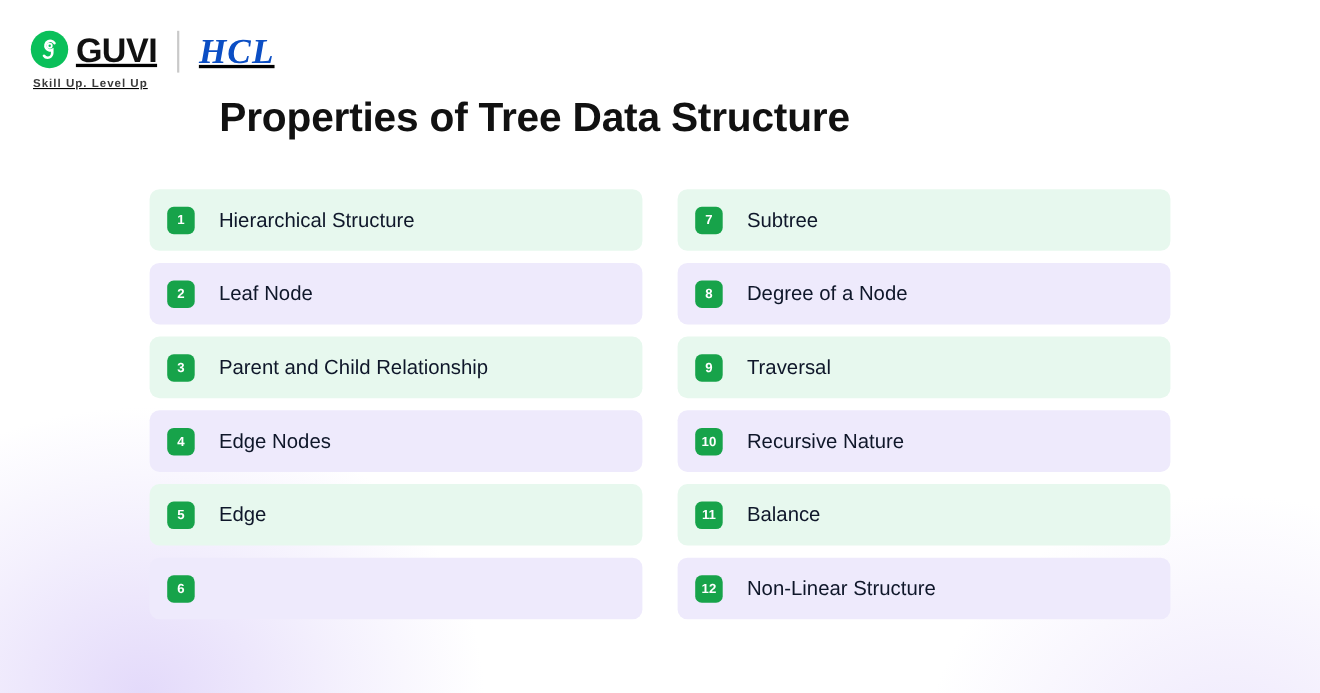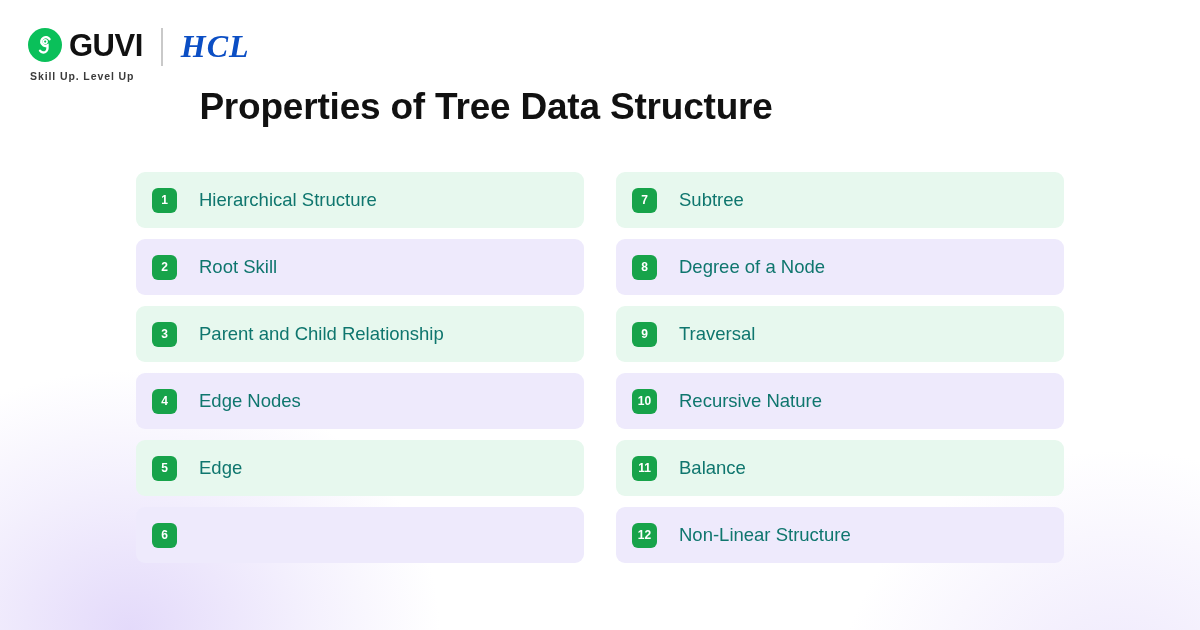--- a/index.html
+++ b/index.html
@@ -43,20 +43,21 @@
     height: 630px;
   }
 
   
   .brand {
     position: absolute;
     top: 28px;
     left: 28px;
     display: flex;
     align-items: flex-start;
+    text-decoration: underline;
   }
   .brand-guvi {
     display: flex;
     flex-direction: column;
     align-items: flex-start;
   }
   .guvi-row {
     display: flex;
     align-items: center;
   }
@@ -149,21 +150,21 @@
     font-size: 12px;
     font-weight: bold;
     display: flex;
     align-items: center;
     justify-content: center;
     flex: 0 0 auto;
   }
   .card-label {
     margin-left: 22px;
     font-size: 18.5px;
-    color: #0f766e;
+    color: #0f172a;
   }
 </style>
 </head>
 <body>
 
 <div class="page">
 
   <div class="bg-glow"></div>
   <div class="bg-glow2"></div>
 
@@ -187,21 +188,21 @@
   <div class="title">Properties of Tree Data Structure</div>
 
   <div class="grid">
 
     <div class="card green">
       <span class="badge">1</span>
       <span class="card-label">Hierarchical Structure</span>
     </div>
     <div class="card purple">
       <span class="badge">2</span>
-      <span class="card-label">Root Skill</span>
+      <span class="card-label">Leaf Node</span>
     </div>
     <div class="card green">
       <span class="badge">3</span>
       <span class="card-label">Parent and Child Relationship</span>
     </div>
     <div class="card purple">
       <span class="badge">4</span>
       <span class="card-label">Edge Nodes</span>
     </div>
     <div class="card green">

